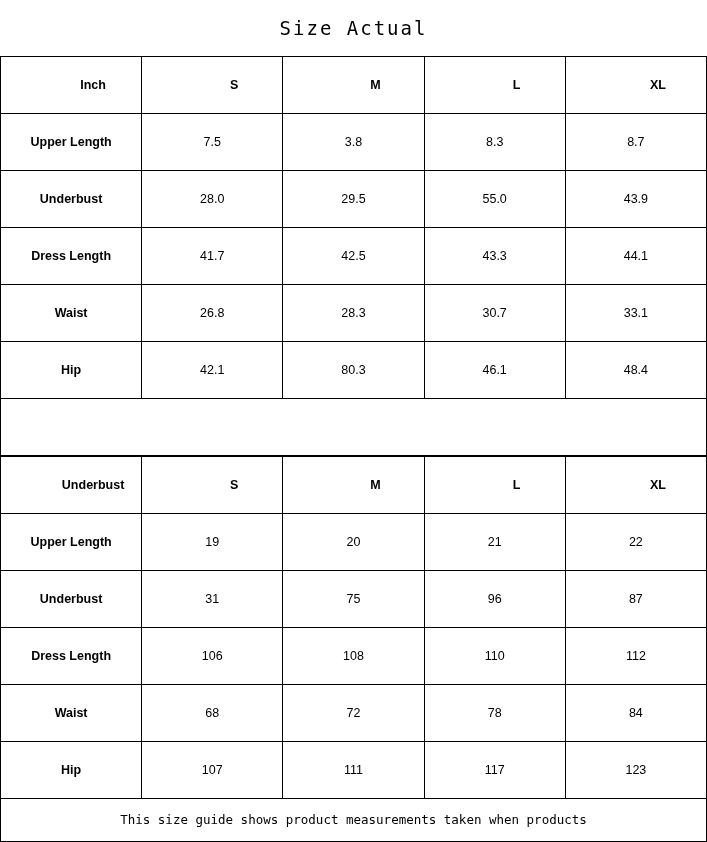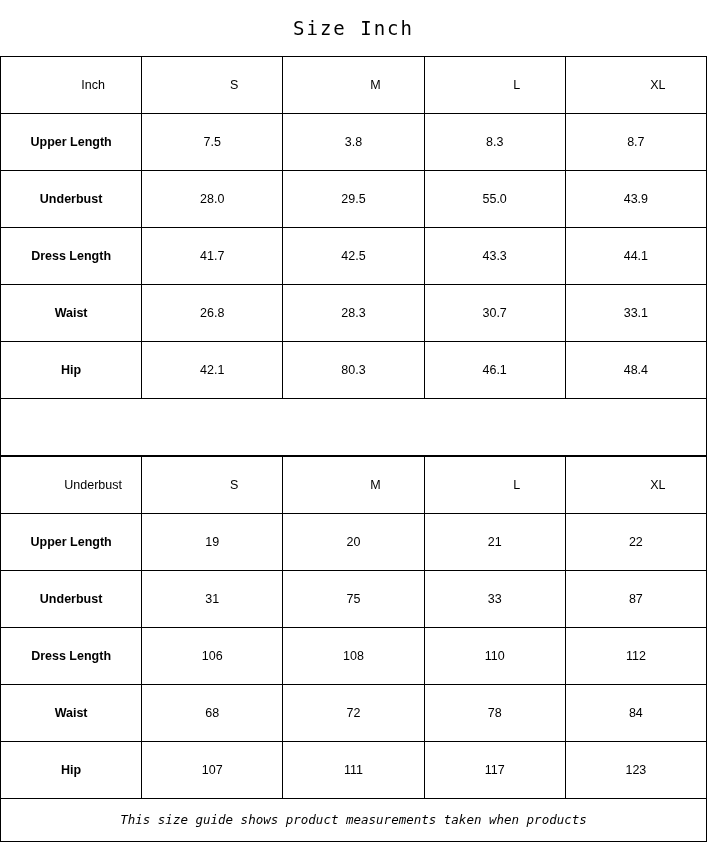--- a/index.html
+++ b/index.html
@@ -38,21 +38,21 @@
     table-layout: fixed;
   }
   table.sizes td, table.sizes th {
     border: 1px solid #000000;
     text-align: center;
     vertical-align: middle;
     font-size: 12.5px;
     padding: 0;
   }
   table.sizes th {
-    font-weight: normal;
+    font-weight: bold;
     padding-left: 44px;
   }
   .row-head {
     font-weight: bold;
     font-size: 13px;
     margin-left: 20px;
   }
   tr.data-row td, tr.head-row th {
     height: 56px;
   }
@@ -75,28 +75,28 @@
     flex-direction: column;
     align-items: center;
     justify-content: center;
     font-family: "DejaVu Sans Mono", monospace;
     font-size: 12.5px;
     line-height: 1.5;
     text-align: center;
     padding: 0 14px;
     box-sizing: border-box;
   }
-  .note-line { white-space: pre; font-style: italic; }
+  .note-line { white-space: pre; }
 </style>
 </head>
 <body>
 
 <div class="page">
 
-  <div class="title">Size Inch</div>
+  <div class="title">Size Actual</div>
 
   <table class="sizes">
     <colgroup>
       <col class="col-label">
         <col class="col-size">
         <col class="col-size">
         <col class="col-size">
         <col class="col-size">
     </colgroup>
     <tbody>
@@ -168,21 +168,21 @@
         <td class="row-head">Upper Length</td>
         <td>19</td>
         <td>20</td>
         <td>21</td>
         <td>22</td>
       </tr>
       <tr class="data-row">
         <td class="row-head">Underbust</td>
         <td>31</td>
         <td>75</td>
-        <td>33</td>
+        <td>96</td>
         <td>87</td>
       </tr>
       <tr class="data-row">
         <td class="row-head">Dress Length</td>
         <td>106</td>
         <td>108</td>
         <td>110</td>
         <td>112</td>
       </tr>
       <tr class="data-row">

